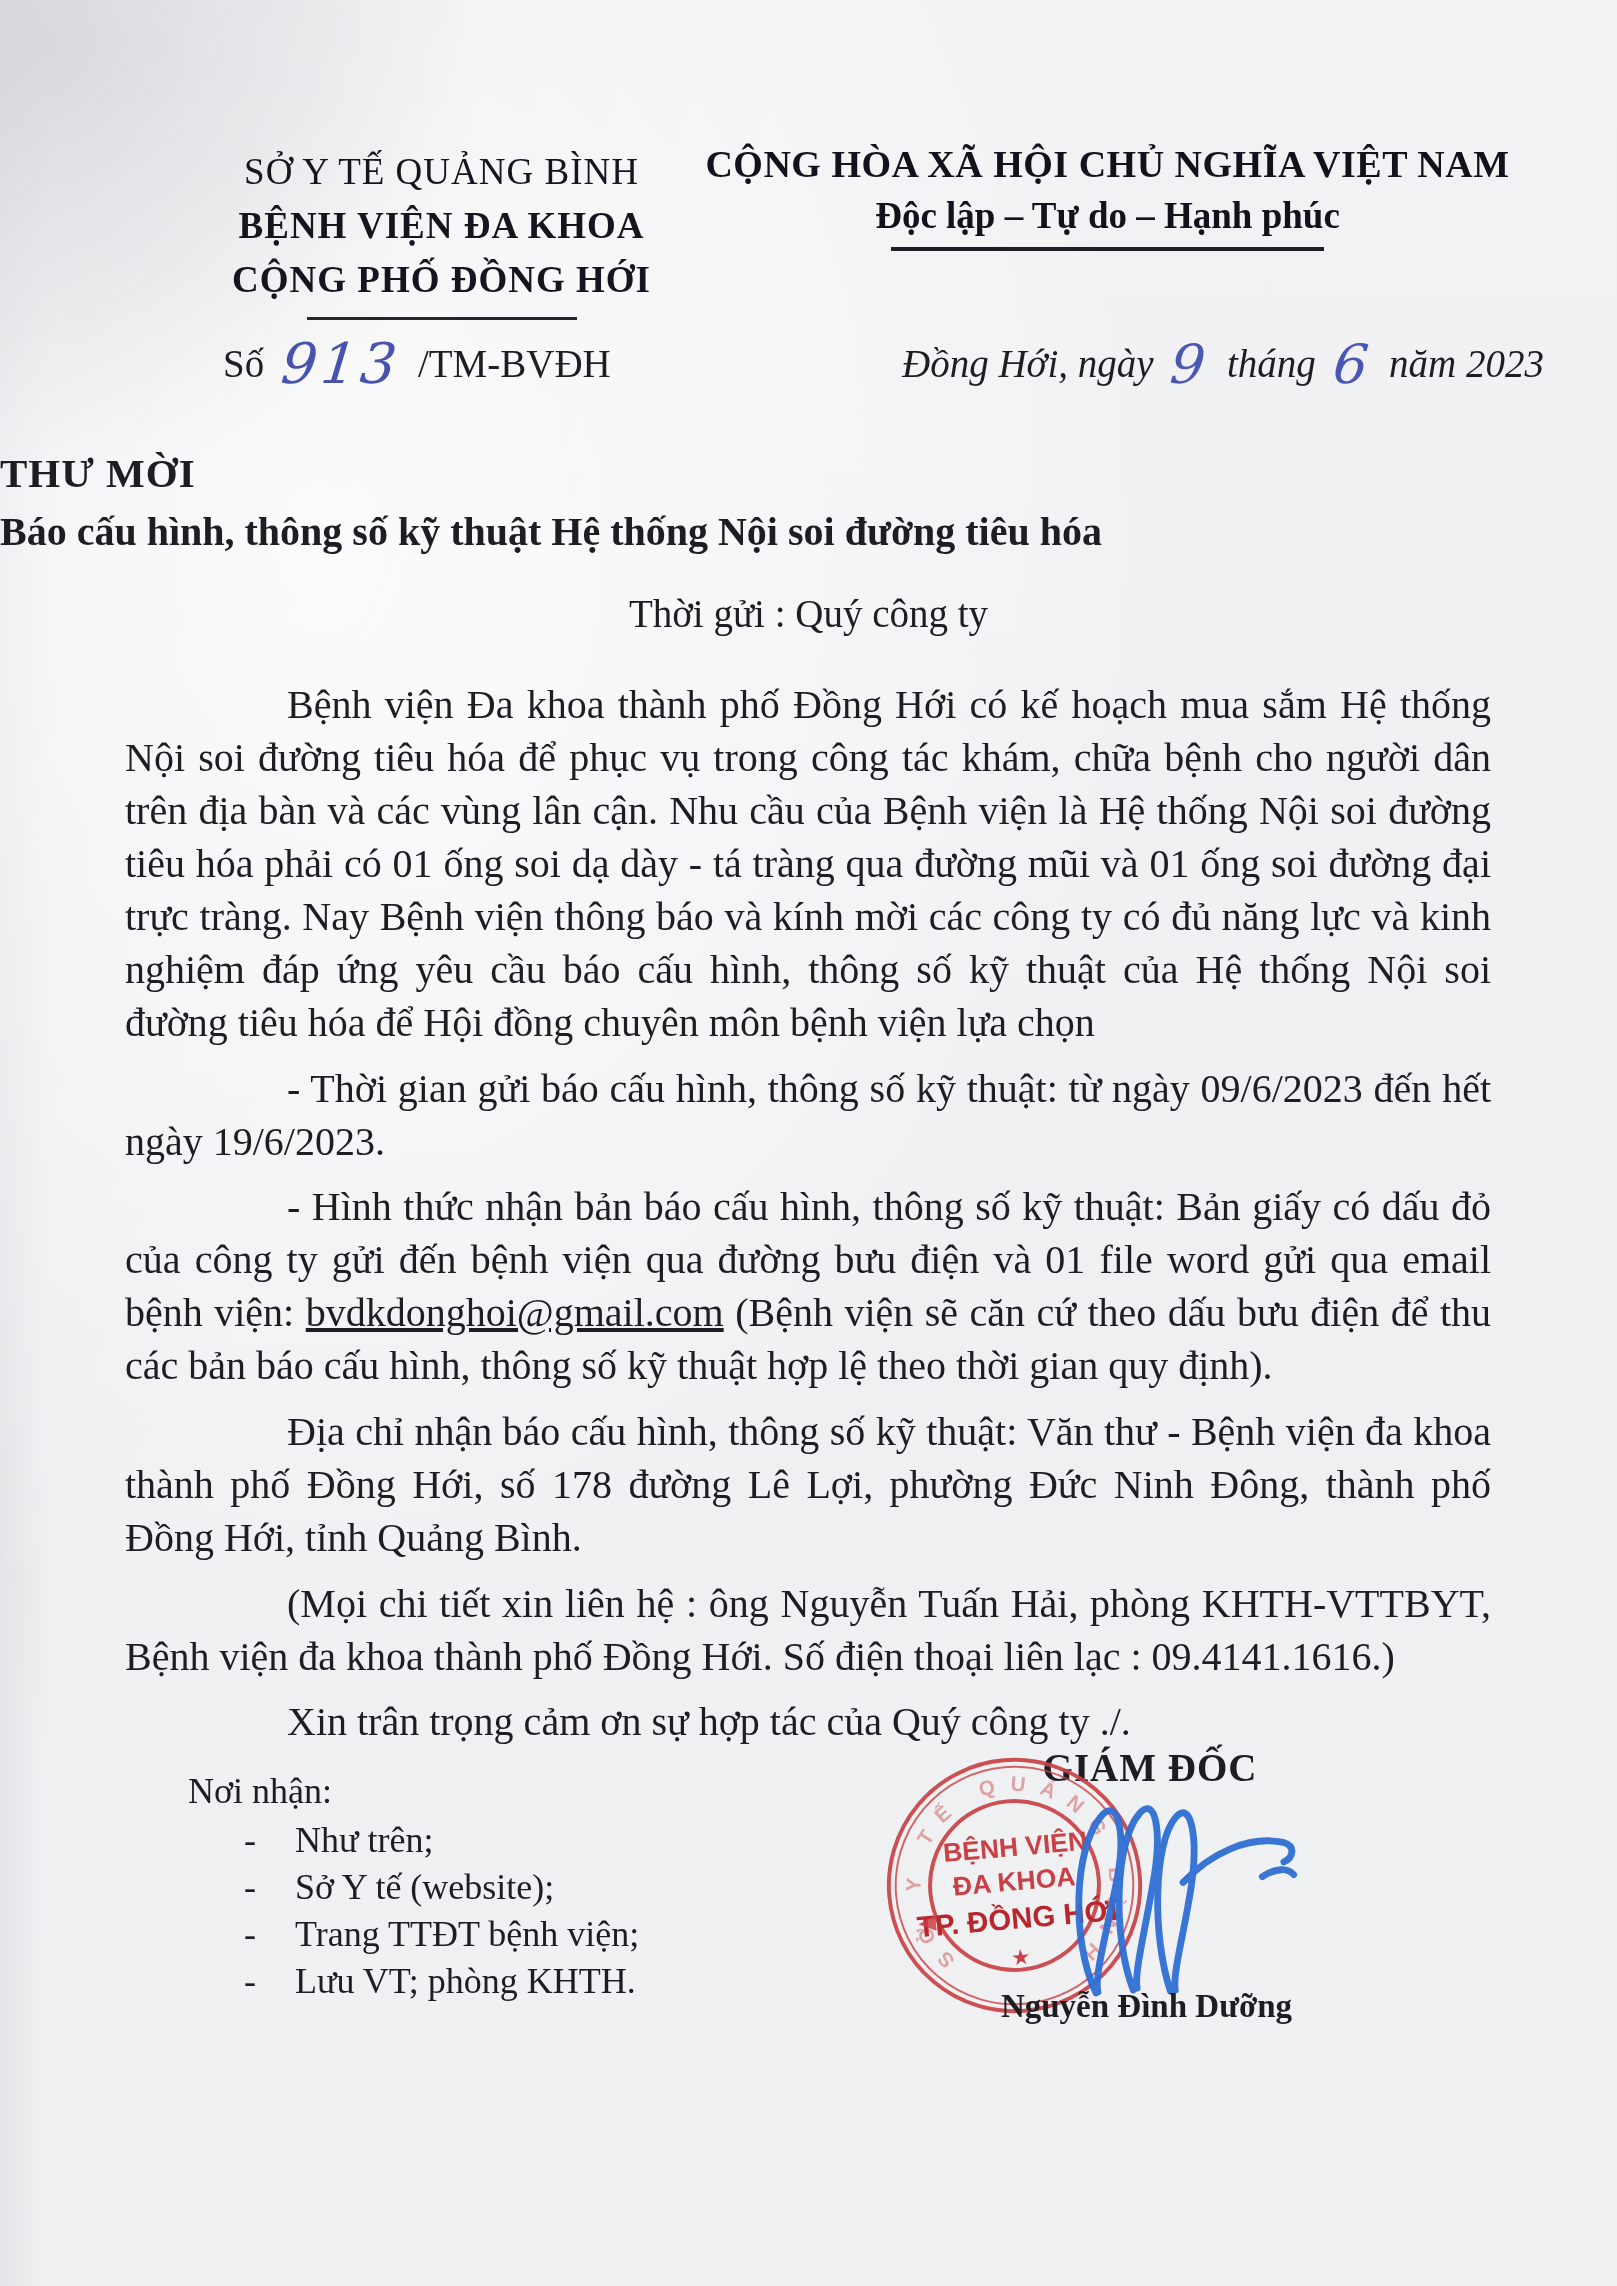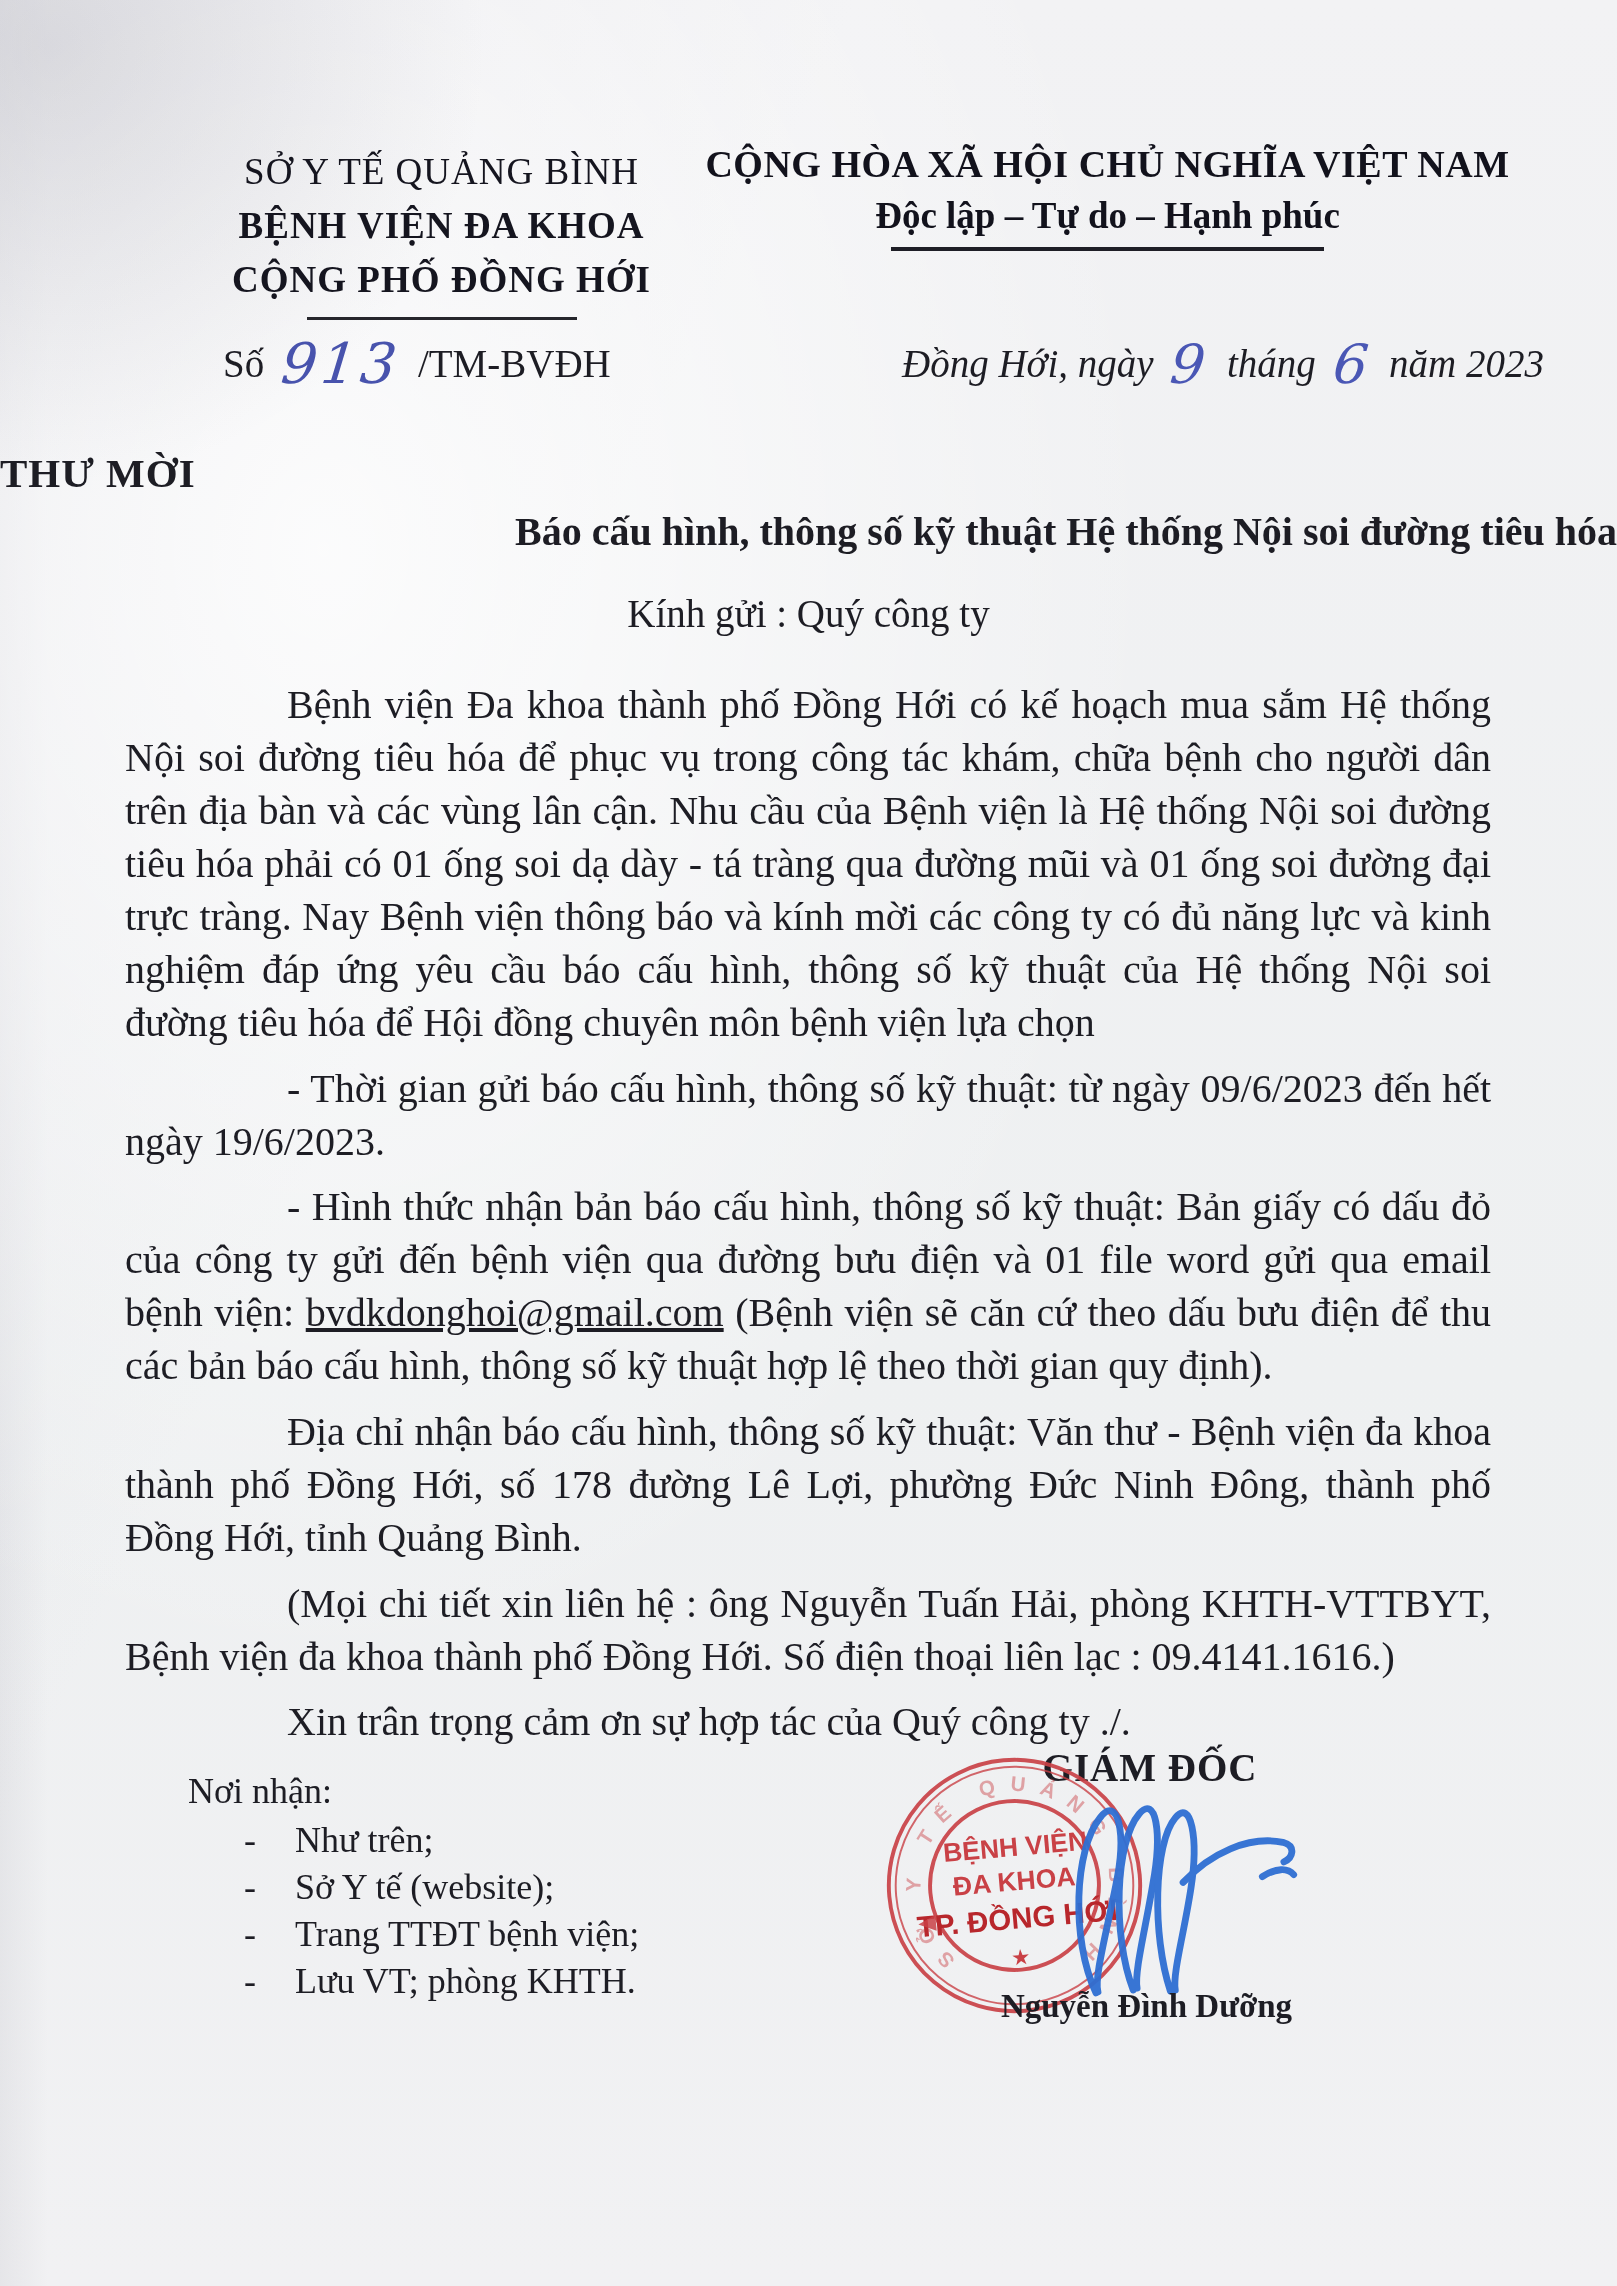--- a/index.html
+++ b/index.html
@@ -39,21 +39,21 @@
     font-family:"DejaVu Serif","Liberation Serif",serif;
     font-style:italic;color:#4853ad;font-size:56px;
     display:inline-block;transform:skewX(-6deg);
     letter-spacing:3.9px;line-height:39px;vertical-align:-5.9px;
     padding:0 7.8px;
   }
   .date-line{position:absolute;left:902px;top:341px;font-size:39px;font-style:italic;white-space:nowrap;}
   .date-line .hand{font-size:54px;color:#4a57b5;}
   
   .t-main{position:absolute;left:0;top:449px;width:1617px;text-align:left;font-size:41px;font-weight:bold;letter-spacing:1px;}
-  .t-sub{position:absolute;left:0;top:508px;width:1617px;text-align:right;font-size:40px;font-weight:bold;}
+  .t-sub{position:absolute;left:0;top:508px;width:1617px;text-align:left;font-size:40px;font-weight:bold;}
   .t-sal{position:absolute;left:0;top:591px;width:1617px;text-align:center;font-size:39px;}
   
   .bodytext{
     position:absolute;left:125px;top:678px;width:1366px;
     font-size:40px;line-height:53px;text-align:justify;
   }
   .bodytext p{margin:0 0 12.7px 0;text-indent:162px;}
   .email{text-decoration:underline;}
   
   .rec-label{position:absolute;left:188px;top:1770px;font-size:36px;font-weight:normal;}
@@ -92,21 +92,21 @@
   <div class="date-line">
     <span>Đồng Hới, ngày</span>
     <span class="hand">9</span>
     <span>tháng</span>
     <span class="hand">6</span>
     <span>năm 2023</span>
   </div>
 
   <div class="t-main">THƯ MỜI</div>
   <div class="t-sub">Báo cấu hình, thông số kỹ thuật Hệ thống Nội soi đường tiêu hóa</div>
-  <div class="t-sal">Kính gửi : Quý công ty</div>
+  <div class="t-sal">Thời gửi : Quý công ty</div>
 
   <div class="bodytext">
     <p>Bệnh viện Đa khoa thành phố Đồng Hới có kế hoạch mua sắm Hệ thống Nội soi đường tiêu hóa để phục vụ trong công tác khám, chữa bệnh cho người dân trên địa bàn và các vùng lân cận. Nhu cầu của Bệnh viện là Hệ thống Nội soi đường tiêu hóa phải có 01 ống soi dạ dày - tá tràng qua đường mũi và 01 ống soi đường đại trực tràng. Nay Bệnh viện thông báo và kính mời các công ty có đủ năng lực và kinh nghiệm đáp ứng yêu cầu báo cấu hình, thông số kỹ thuật của Hệ thống Nội soi đường tiêu hóa để Hội đồng chuyên môn bệnh viện lựa chọn</p>
     <p>- Thời gian gửi báo cấu hình, thông số kỹ thuật: từ ngày 09/6/2023 đến hết ngày 19/6/2023.</p>
     <p><span>- Hình thức nhận bản báo cấu hình, thông số kỹ thuật: Bản giấy có dấu đỏ của công ty gửi đến bệnh viện qua đường bưu điện và 01 file word gửi qua email bệnh viện: </span><span class="email">bvdkdonghoi@gmail.com</span><span> (Bệnh viện sẽ căn cứ theo dấu bưu điện để thu các bản báo cấu hình, thông số kỹ thuật hợp lệ theo thời gian quy định).</span></p>
     <p>Địa chỉ nhận báo cấu hình, thông số kỹ thuật: Văn thư - Bệnh viện đa khoa thành phố Đồng Hới, số 178 đường Lê Lợi, phường Đức Ninh Đông, thành phố Đồng Hới, tỉnh Quảng Bình.</p>
     <p>(Mọi chi tiết xin liên hệ : ông Nguyễn Tuấn Hải, phòng KHTH-VTTBYT, Bệnh viện đa khoa thành phố Đồng Hới. Số điện thoại liên lạc : 09.4141.1616.)</p>
     <p>Xin trân trọng cảm ơn sự hợp tác của Quý công ty ./.</p>
   </div>
 

